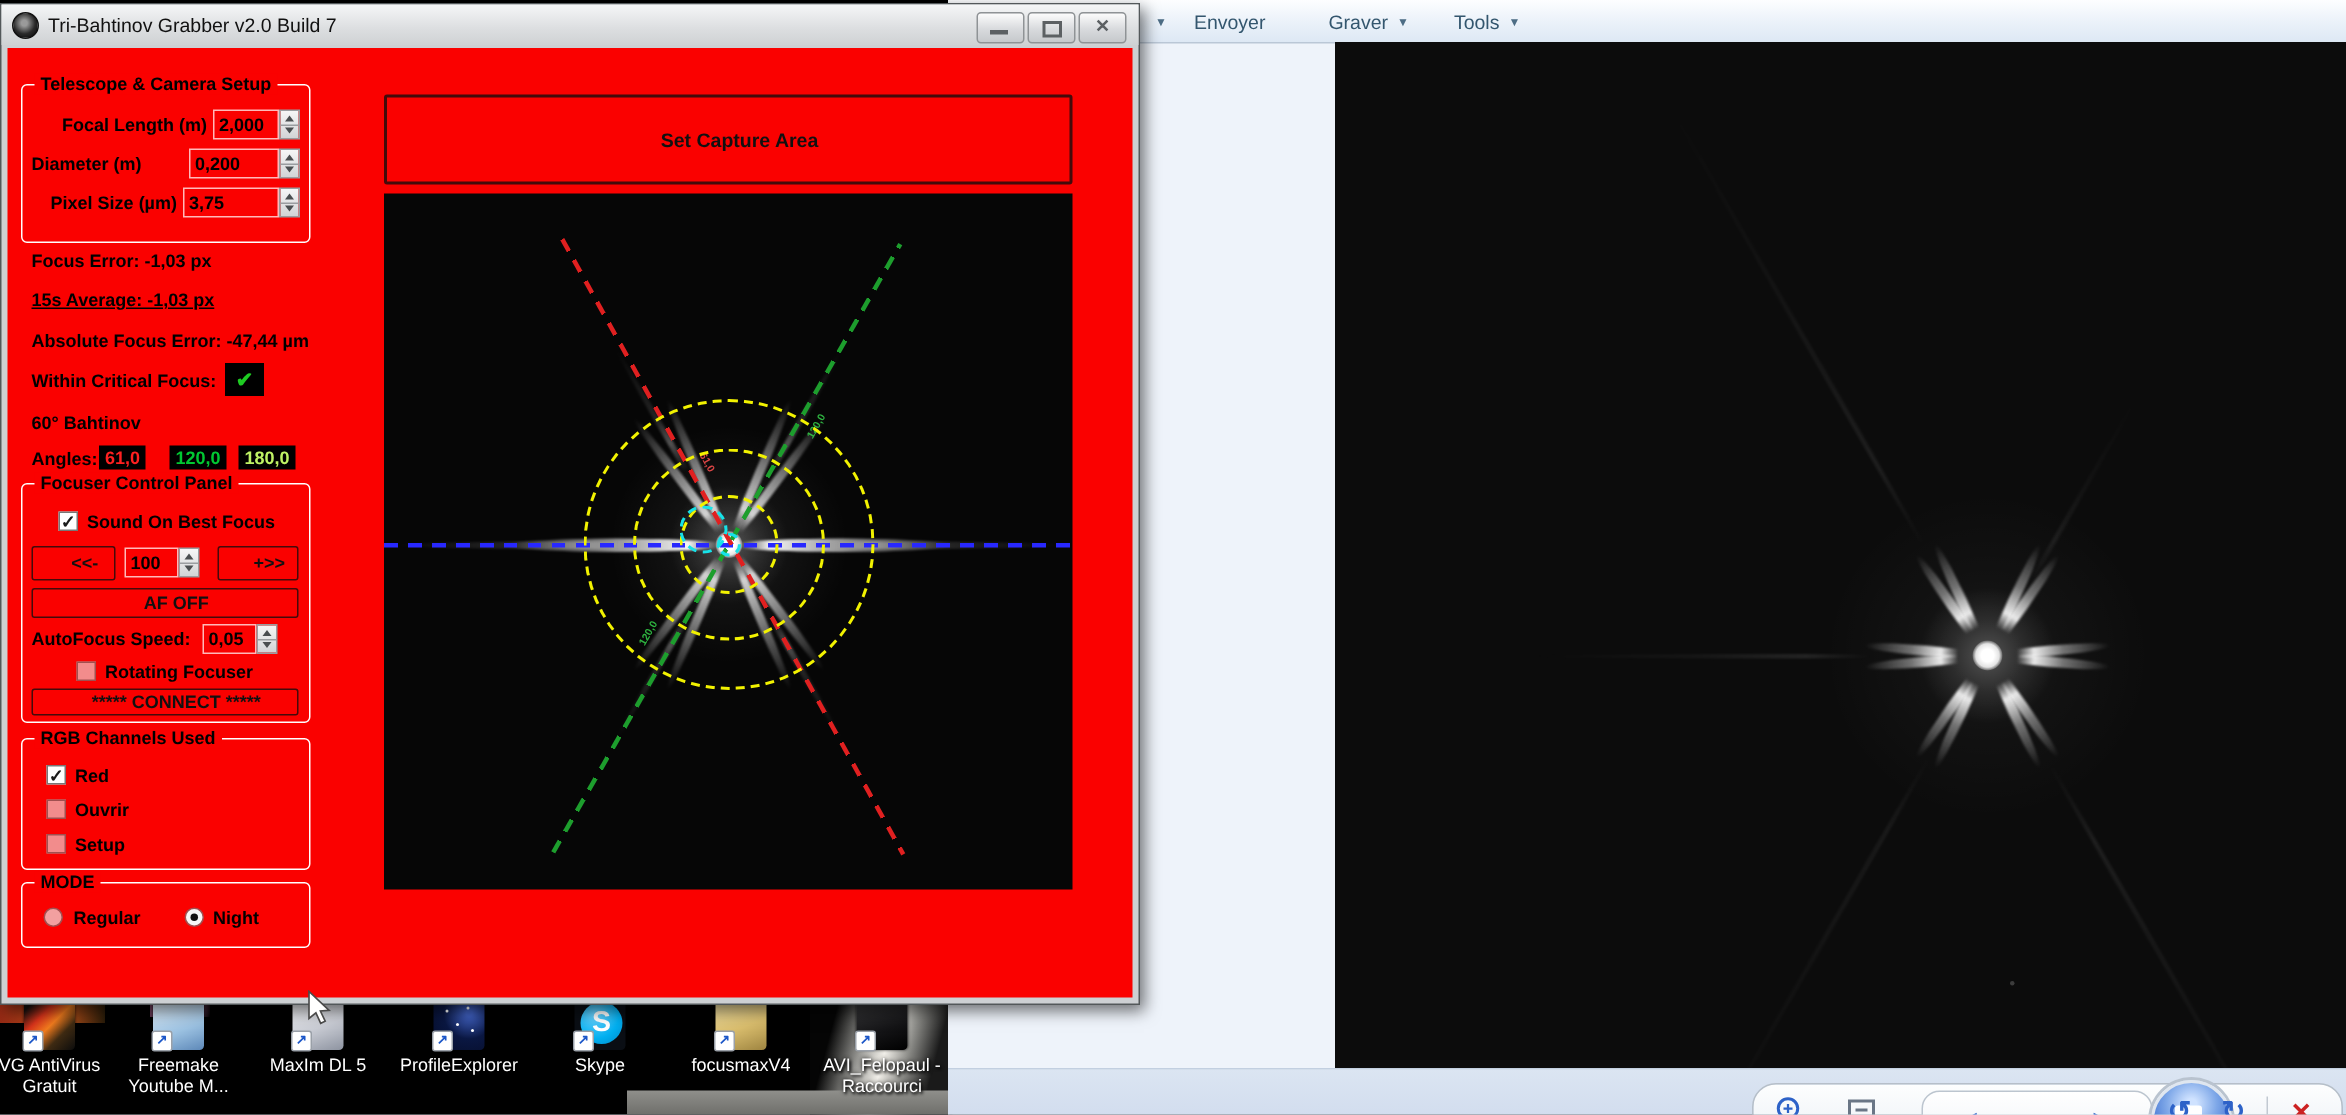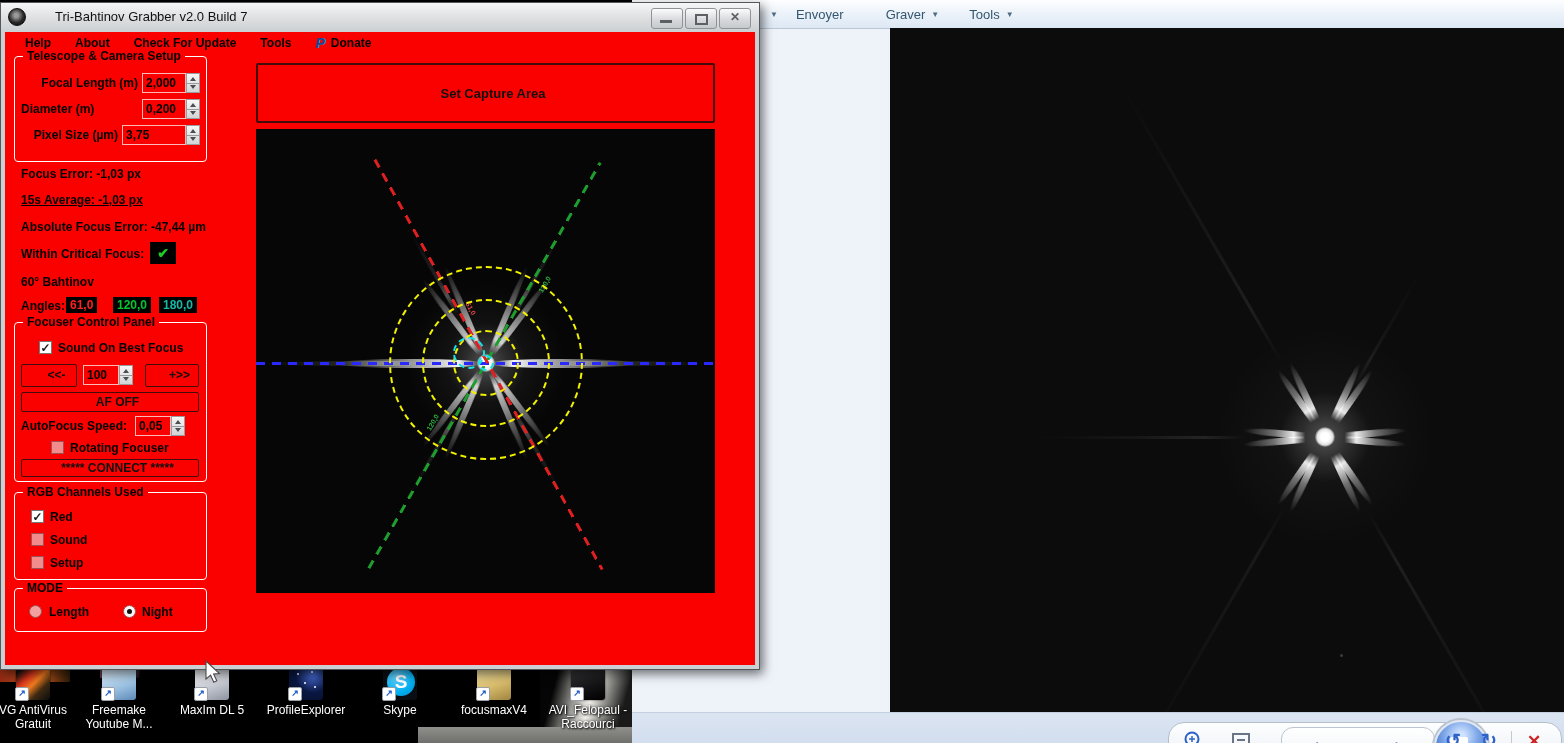--- a/index.html
+++ b/index.html
@@ -59,21 +59,21 @@
 
   
   .spike{position:absolute;transform-origin:0 50%;border-radius:50%;filter:blur(.7px);}
   .glow{position:absolute;border-radius:50%;}
 
   
   #appwin{left:0;top:2px;width:758px;height:666px;background:#cdd0d3;border:1px solid #53585a;
           box-shadow:3px 4px 10px rgba(0,0,0,.55);}
   #titlebar{position:absolute;left:0;top:0;width:100%;height:27px;
             background:linear-gradient(180deg,#f5f6f7,#dcdee0 60%,#cfd2d4);
-            display:flex;align-items:center;gap:23px;}
+            display:flex;align-items:center;}
   #titlebar .appico{width:16px;height:16px;margin:0 6px 0 7px;border-radius:50%;
             background:radial-gradient(circle at 45% 40%,#9a9a9a 15%,#2a2a2a 55%,#000);
             border:1px solid #111;}
   #titlebar .ttl{font-size:13px;color:#111;}
   .capbtns{position:absolute;right:8px;top:5px;display:flex;gap:2px;}
   .capbtn{width:30px;height:19px;border:1px solid #8f9396;border-radius:3px;
           background:linear-gradient(180deg,#fcfcfc,#d8dadd 55%,#c6c9cc);position:relative;}
   .capbtn .g-min{position:absolute;left:8px;top:11px;width:12px;height:3px;background:#5c6063;}
   .capbtn .g-res{position:absolute;left:9px;top:5px;width:9px;height:7px;border:2px solid #5c6063;}
   .capbtn .g-x{position:absolute;left:0;top:1px;width:100%;text-align:center;color:#5c6063;font-size:12px;font-weight:bold;}
@@ -267,41 +267,33 @@
           <div class="g-res"></div>
         </div>
       <div class="capbtn">
           <div class="g-x">✕</div>
         </div>
     </div>
   </div>
 
   <div id="client">
 
-    <div class="menu">
-      <span class="mi">Help</span>
-      <span class="mi">About</span>
-      <span class="mi">Check For Update</span>
-      <span class="mi">Tools</span>
-      <span class="pp">P</span>
-      <span class="mi">Donate</span>
-    </div>
 
     <div class="grp" style="left:9px;top:24px;width:191px;height:104px;">
       <div class="gt">Telescope &amp; Camera Setup</div>
       <div style="position:absolute;left:6px;top:16px;right:6px;display:flex;align-items:center;">
         <span class="lbl" style="flex:1;text-align:right;margin-right:4px;">Focal Length (m)</span>
         <span class="field" style="width:44px;">2,000</span>
         <span class="spin">
             <span class="mid"></span>
           </span>
       </div>
       <div style="position:absolute;left:6px;top:42px;right:6px;display:flex;align-items:center;">
         <span class="lbl" style="flex:1;text-align:left;margin-right:4px;">Diameter (m)</span>
-        <span class="field" style="width:44px;margin-left:22px;">0,200</span>
+        <span class="field" style="width:60px;margin-left:22px;">0,200</span>
         <span class="spin">
             <span class="mid"></span>
           </span>
       </div>
       <div style="position:absolute;left:6px;top:68px;right:6px;display:flex;align-items:center;">
         <span class="lbl" style="flex:1;text-align:right;margin-right:4px;">Pixel Size (µm)</span>
         <span class="field" style="width:64px;">3,75</span>
         <span class="spin">
             <span class="mid"></span>
           </span>
@@ -312,21 +304,21 @@
     <div class="readout lbl" style="top:161px;text-decoration:underline;">15s Average: -1,03 px</div>
     <div class="readout lbl" style="top:188px;">Absolute Focus Error: -47,44 µm</div>
     <div class="readout lbl" style="top:215px;">Within Critical Focus:</div>
     <div class="abs" style="left:145px;top:210px;width:26px;height:22px;background:#000;text-align:center;">
       <span style="color:#1ecb22;font-size:14px;font-weight:bold;line-height:22px;">✔</span>
     </div>
     <div class="readout lbl" style="top:243px;">60° Bahtinov</div>
     <div class="readout lbl" style="top:267px;">Angles:</div>
     <div class="badge" style="left:61px;top:265px;color:#ff2020;">61,0</div>
     <div class="badge" style="left:108px;top:265px;color:#00c832;">120,0</div>
-    <div class="badge" style="left:154px;top:265px;color:#14b8a6;">180,0</div>
+    <div class="badge" style="left:154px;top:265px;color:#bef264;">180,0</div>
 
     <div class="grp" style="left:9px;top:290px;width:191px;height:158px;">
       <div class="gt">Focuser Control Panel</div>
       <div class="cb on" style="left:24px;top:18px;">
         <span>✓</span>
       </div>
       <span class="lbl" style="position:absolute;left:43px;top:18px;">Sound On Best Focus</span>
 
       <div class="btnred dim" style="left:6px;top:41px;width:56px;height:23px;line-height:21px;">&lt;&lt;-</div>
       <span class="field dim" style="position:absolute;left:68px;top:42px;width:36px;">100</span>
@@ -349,29 +341,29 @@
       <div class="btnred" style="left:6px;top:136px;width:178px;height:18px;line-height:16px;">***** CONNECT *****</div>
     </div>
 
     <div class="grp" style="left:9px;top:460px;width:191px;height:86px;">
       <div class="gt">RGB Channels Used</div>
       <div class="cb on" style="left:16px;top:17px;">
         <span>✓</span>
       </div>
       <span class="lbl" style="position:absolute;left:35px;top:17px;">Red</span>
       <div class="cb off" style="left:16px;top:40px;"></div>
-      <span class="lbl" style="position:absolute;left:35px;top:40px;">Sound</span>
+      <span class="lbl" style="position:absolute;left:35px;top:40px;">Ouvrir</span>
       <div class="cb off" style="left:16px;top:63px;"></div>
       <span class="lbl" style="position:absolute;left:35px;top:63px;">Setup</span>
     </div>
 
     <div class="grp" style="left:9px;top:556px;width:191px;height:42px;">
       <div class="gt">MODE</div>
       <div class="radio" style="left:14px;top:16px;"></div>
-      <span class="lbl" style="position:absolute;left:34px;top:16px;">Length</span>
+      <span class="lbl" style="position:absolute;left:34px;top:16px;">Regular</span>
       <div class="radio sel" style="left:108px;top:16px;"></div>
       <span class="lbl" style="position:absolute;left:127px;top:16px;">Night</span>
     </div>
 
     <div class="btnred" style="left:251px;top:31px;width:459px;height:60px;line-height:58px;border-width:2px;font-size:13px;">Set Capture Area</div>
 
     <div id="display">
       <div id="star1" style="position:absolute;left:0;top:0;width:100%;height:100%;">
           <div class="glow" style="left: 150px; top: 154px; width: 160px; height: 160px; background: radial-gradient(circle, rgba(255, 255, 255, 0.12) 0%, rgba(255, 255, 255, 0.047) 35%, transparent 70%);"></div>
           <div class="glow" style="left: 190px; top: 194px; width: 80px; height: 80px; background: radial-gradient(circle, rgba(255, 255, 255, 0.22) 0%, rgba(255, 255, 255, 0.086) 35%, transparent 70%);"></div>

